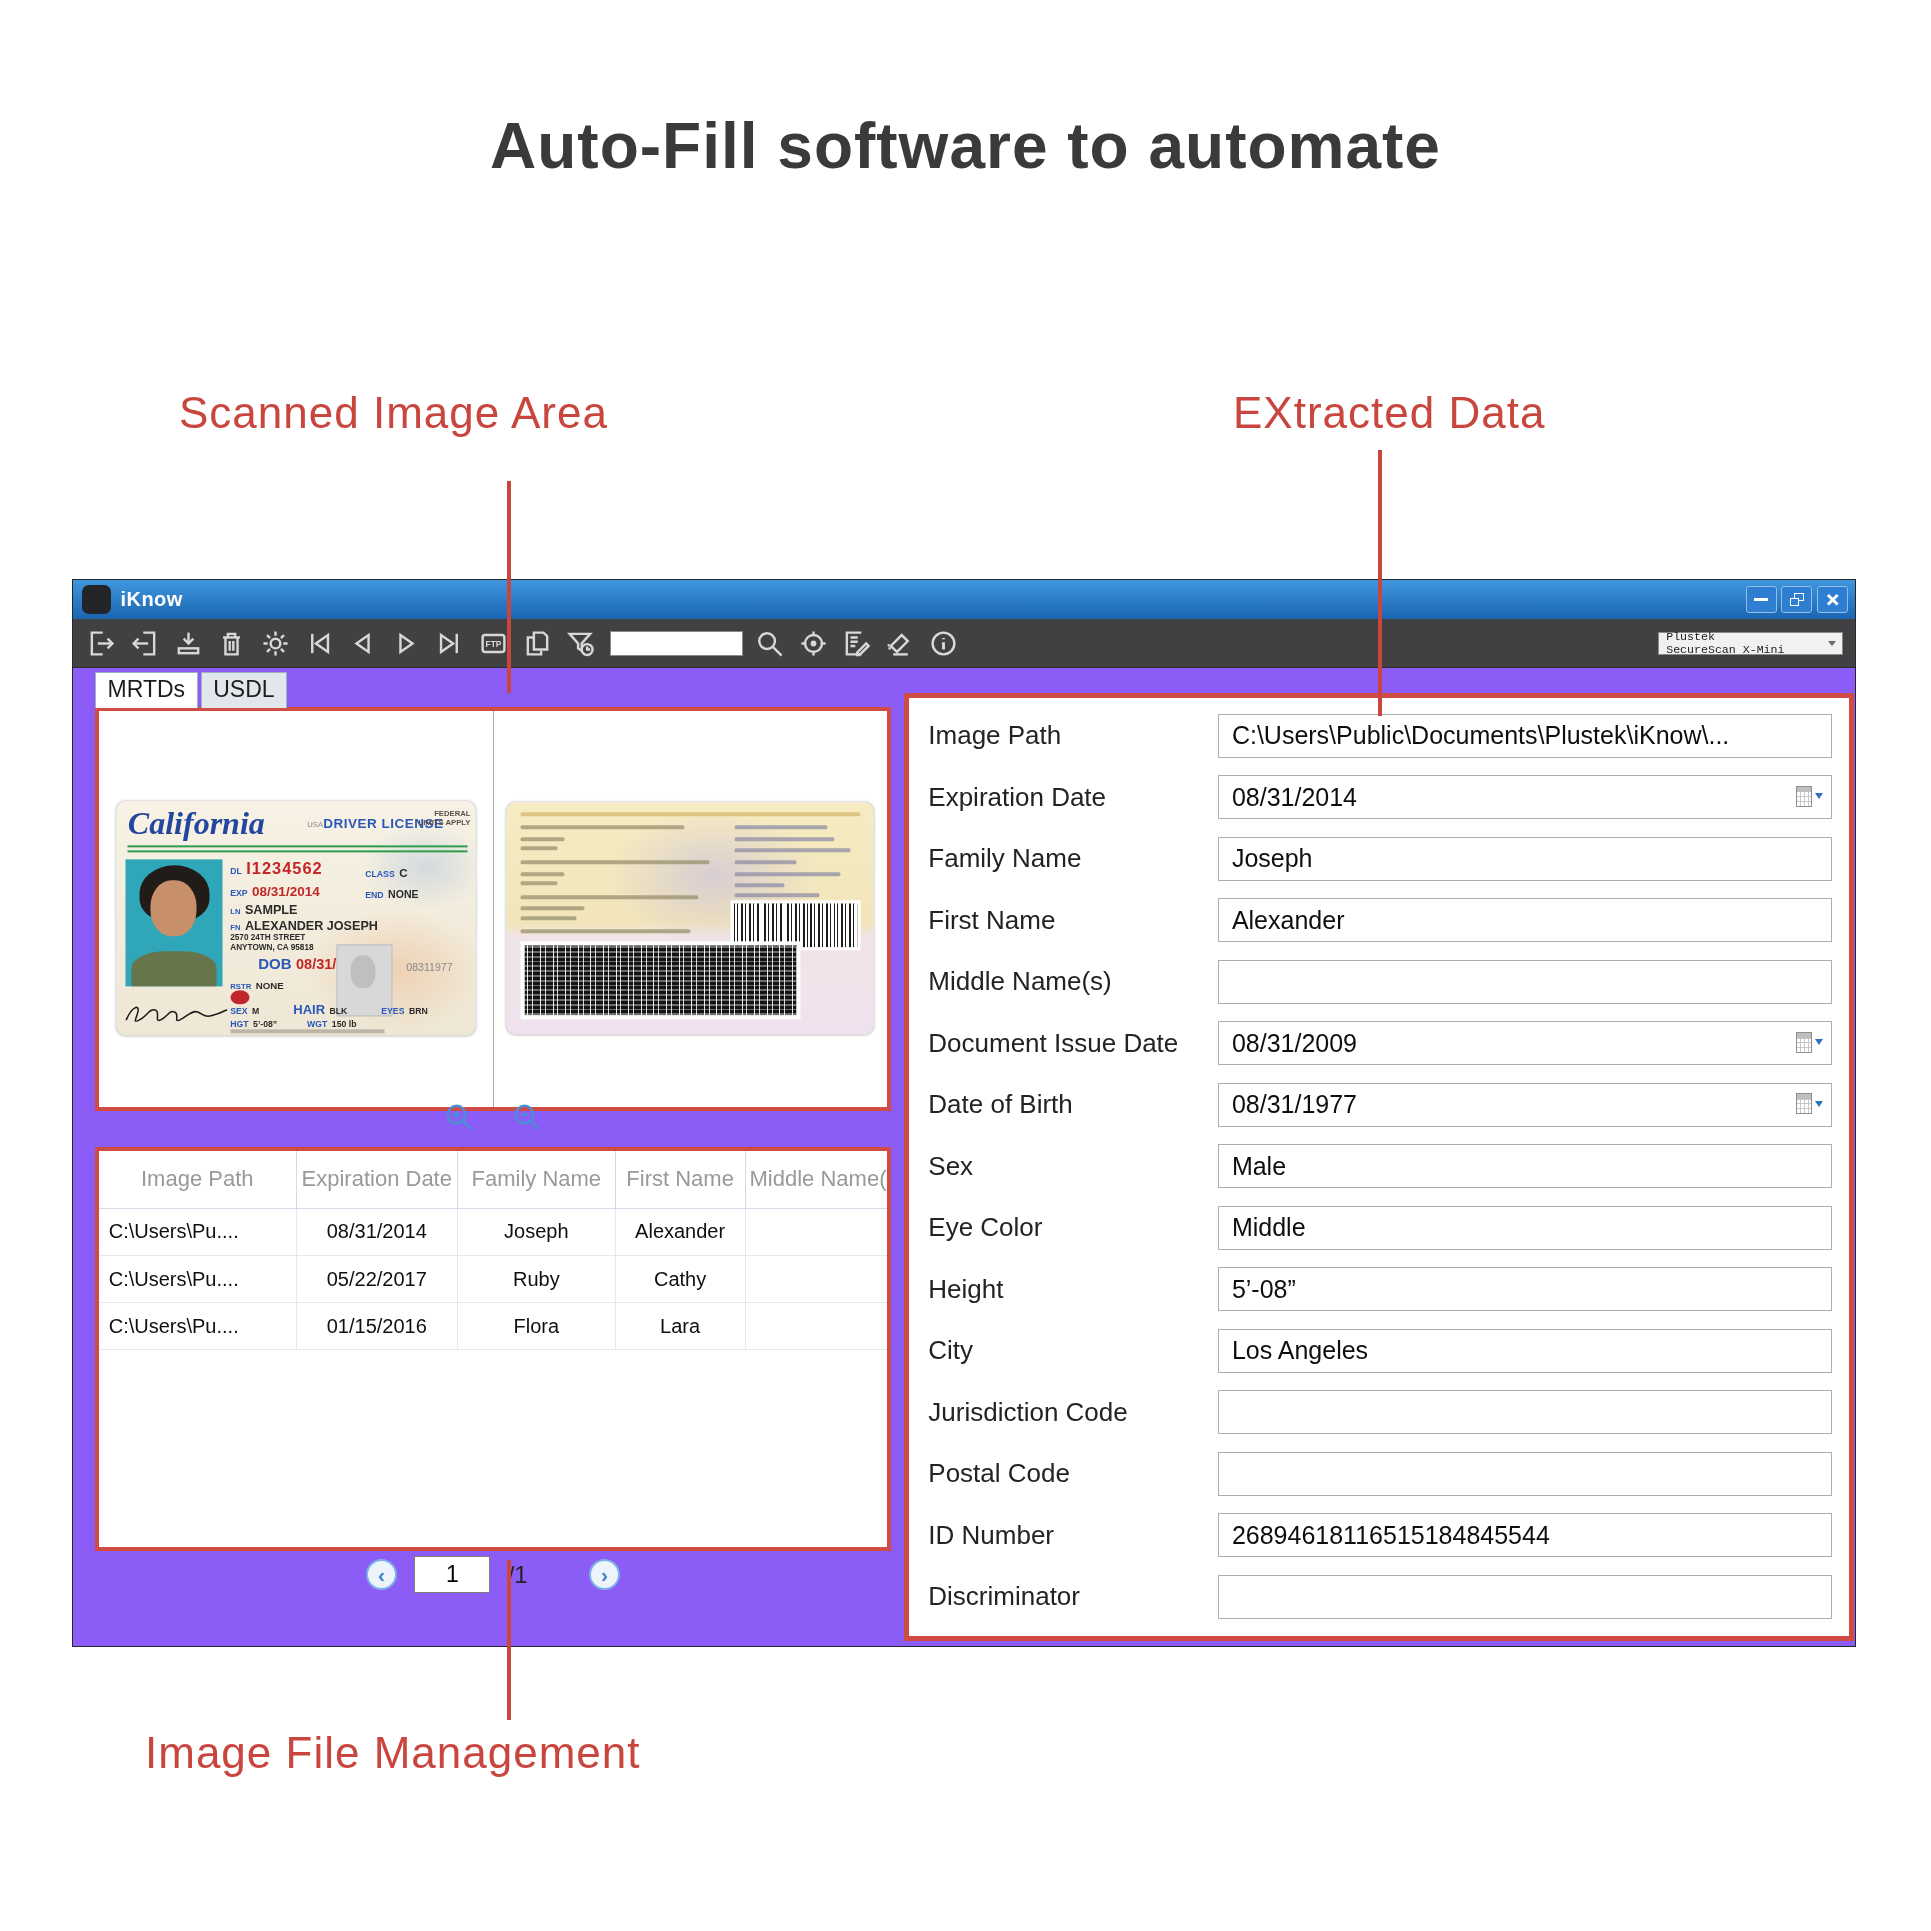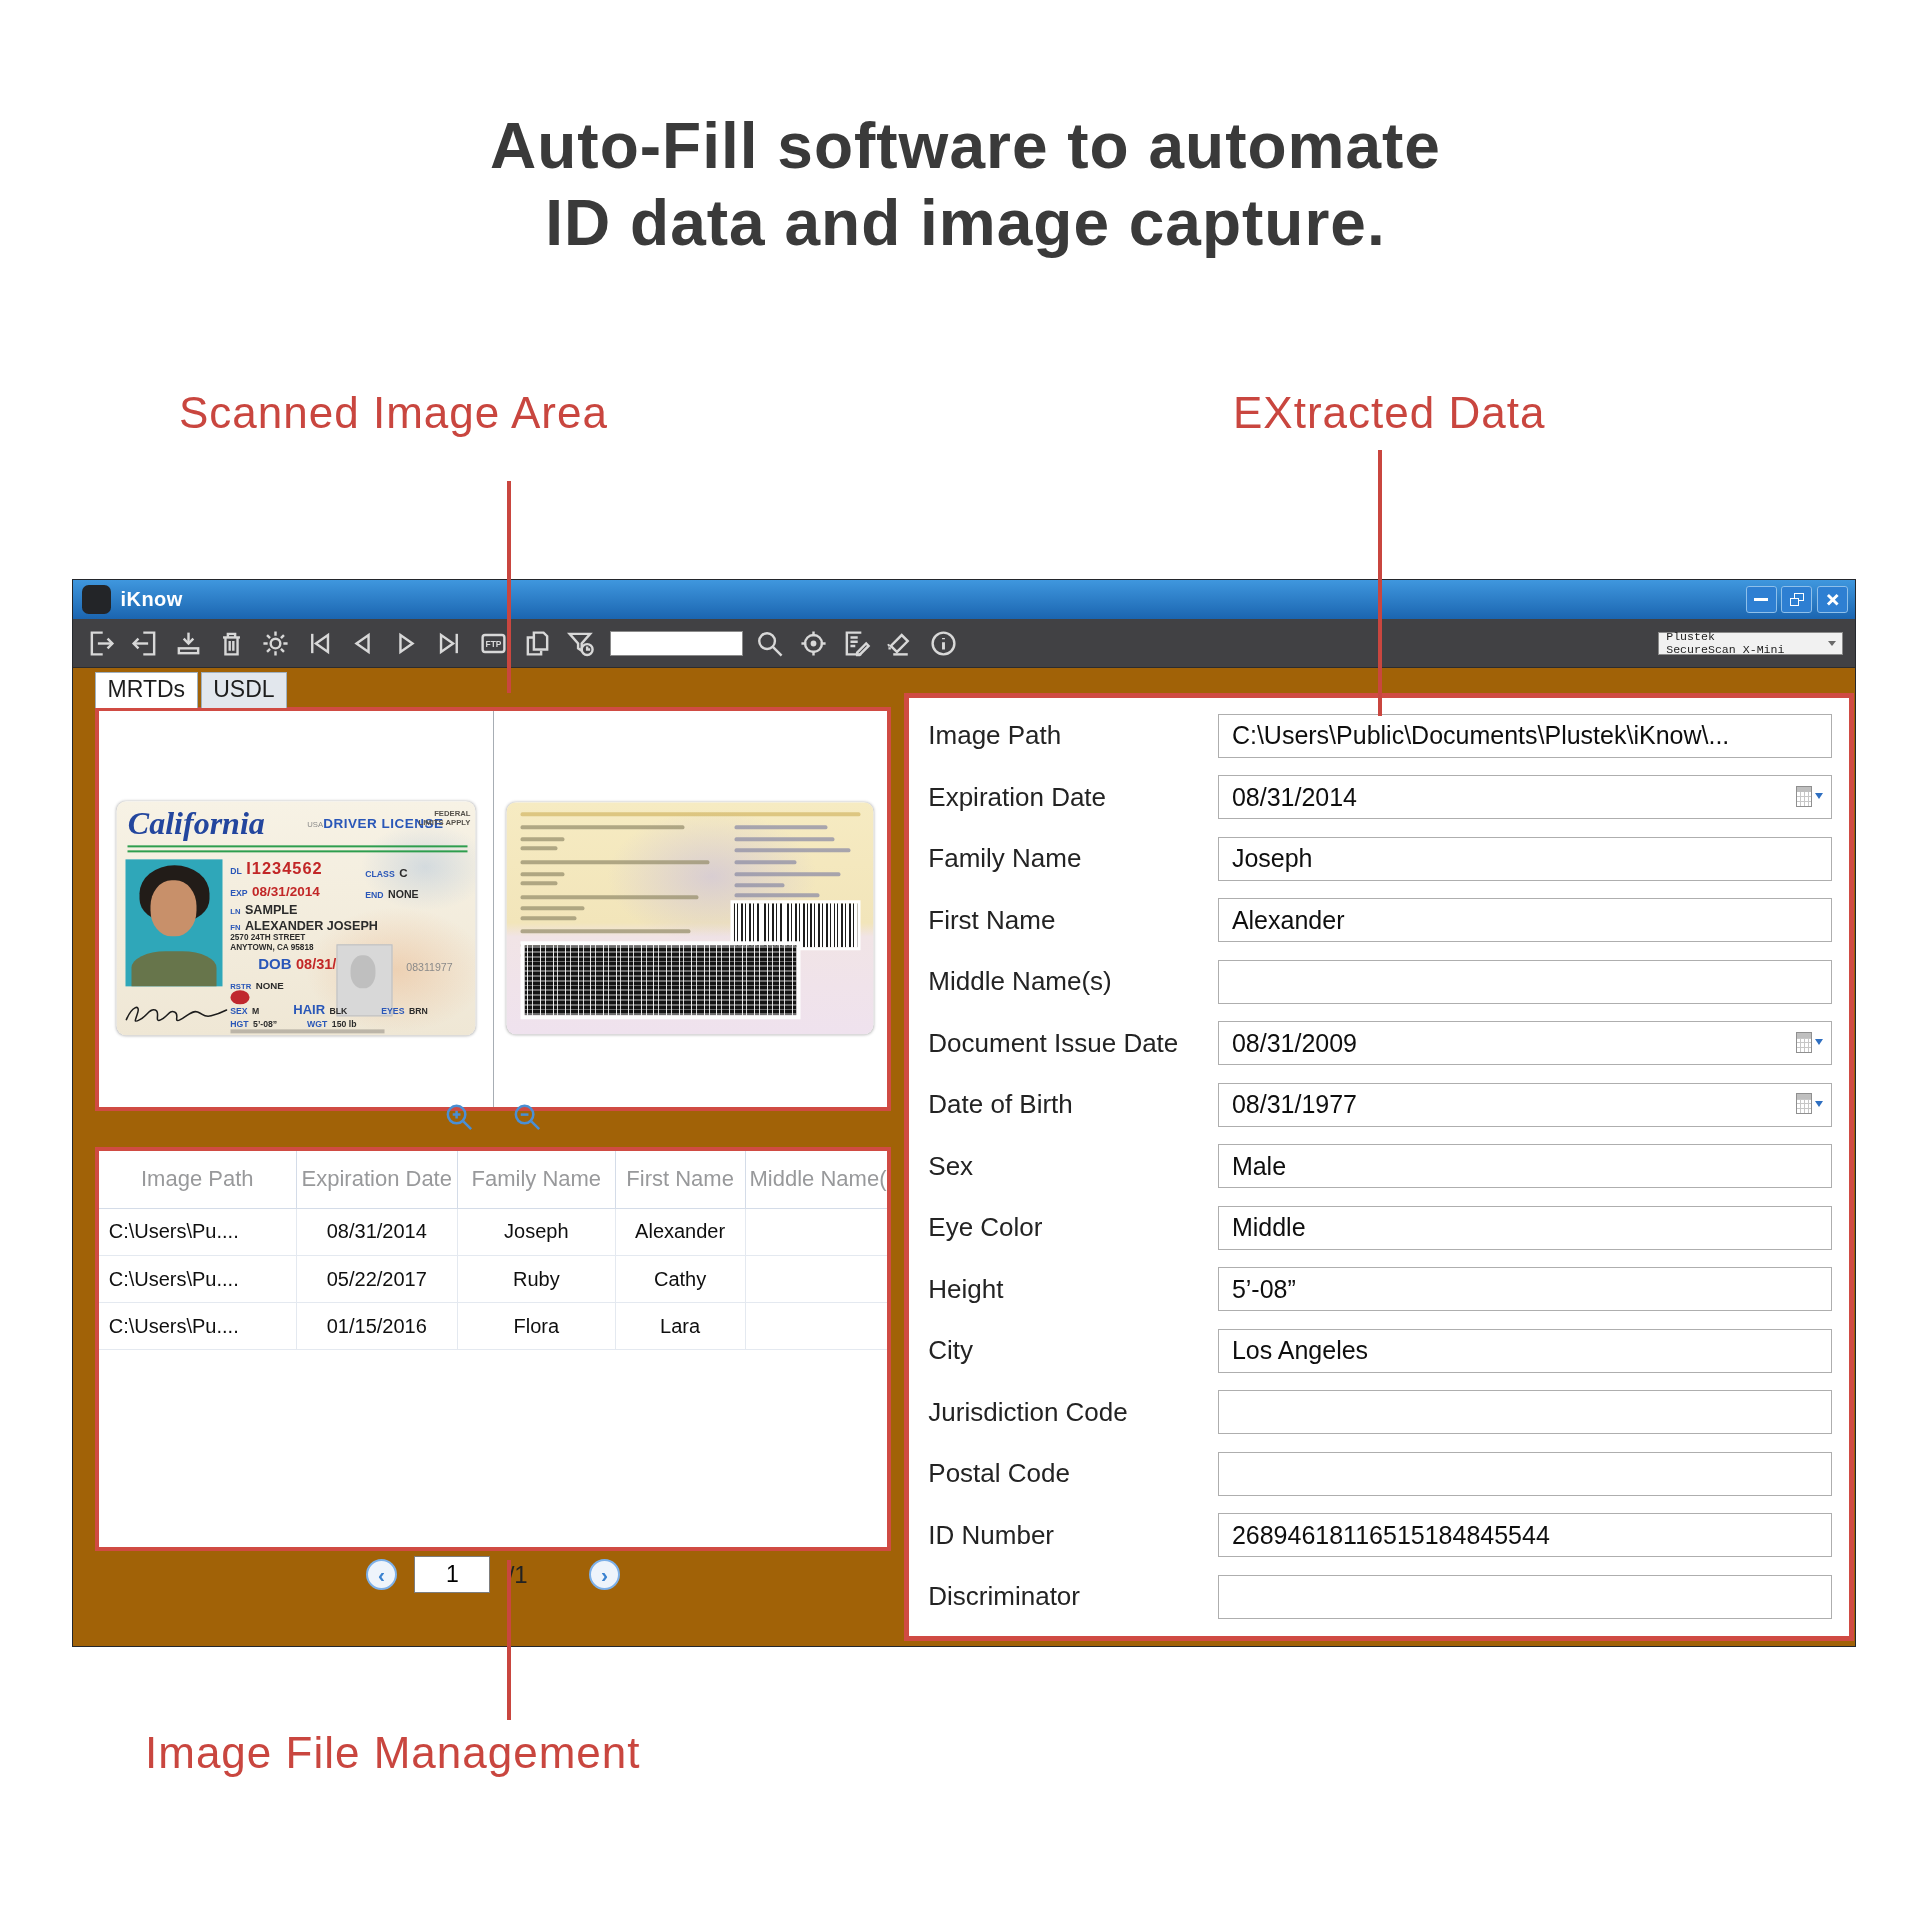--- a/index.html
+++ b/index.html
@@ -12,21 +12,21 @@
   #anno-scanned{left:179px;top:388px;}
   #anno-extracted{left:1233px;top:388px;}
   #anno-ifm{left:145px;top:1728px;}
   .anno-line{position:absolute;width:3.9px;background:#c9463f;z-index:60;}
   #line-scanned{left:507px;top:481px;height:212px;}
   #line-extracted{left:1378px;top:450px;height:266px;}
   #line-ifm{left:507px;top:1560px;height:160px;}
 
   
   .window{position:absolute;left:72px;top:579px;width:1784px;height:1068px;
-    border:1.9px solid #24272c;background:#a16207;box-sizing:border-box;}
+    border:1.9px solid #24272c;background:#8b5cf6;box-sizing:border-box;}
   .titlebar{height:39px;background:linear-gradient(#3f97de,#1b65b0);position:relative;
     display:flex;align-items:center;}
   .logo{width:29px;height:29px;margin-left:8.7px;background:#232528;border-radius:6.8px;position:relative;flex-shrink:0;}
   .fig{position:absolute;top:4.8px;width:8.7px;}
   .fig .head{width:5.8px;height:5.8px;border-radius:50%;margin:0 auto;}
   .fig .body{width:8.7px;height:11.6px;border-radius:2.9px;margin-top:1px;}
   .fig-green{left:3.9px;} .fig-green .head,.fig-green .body{background:#4cd06d;}
   .fig-teal{left:15.4px;} .fig-teal .head,.fig-teal .body{background:#3ab6c9;}
   .title-text{color:#fff;font-weight:bold;font-size:20px;margin-left:9.7px;letter-spacing:0.5px;}
   .win-btns{position:absolute;right:6.8px;top:5.8px;display:flex;gap:4.8px;}
@@ -152,21 +152,20 @@
       repeating-linear-gradient(90deg,transparent 0 2.9px,#c7c7c7 2.9px 3.9px),
       repeating-linear-gradient(0deg,transparent 0 3.9px,#c7c7c7 3.9px 4.8px);}
   .cal-caret{width:0;height:0;border-left:4.8px solid transparent;border-right:4.8px solid transparent;
     border-top:6.8px solid #2f6fc1;}
 </style>
 </head>
 <body>
 
 <div class="headline">
   <div>Auto-Fill software to automate</div>
-  <div>ID data and image capture.</div>
 </div>
 
 <div class="anno-label" id="anno-scanned">Scanned Image Area</div>
 <div class="anno-label" id="anno-extracted">EXtracted Data</div>
 <div class="anno-label" id="anno-ifm">Image File Management</div>
 <div class="anno-line" id="line-scanned"></div>
 <div class="anno-line" id="line-extracted"></div>
 <div class="anno-line" id="line-ifm"></div>
 
 <div class="window">

